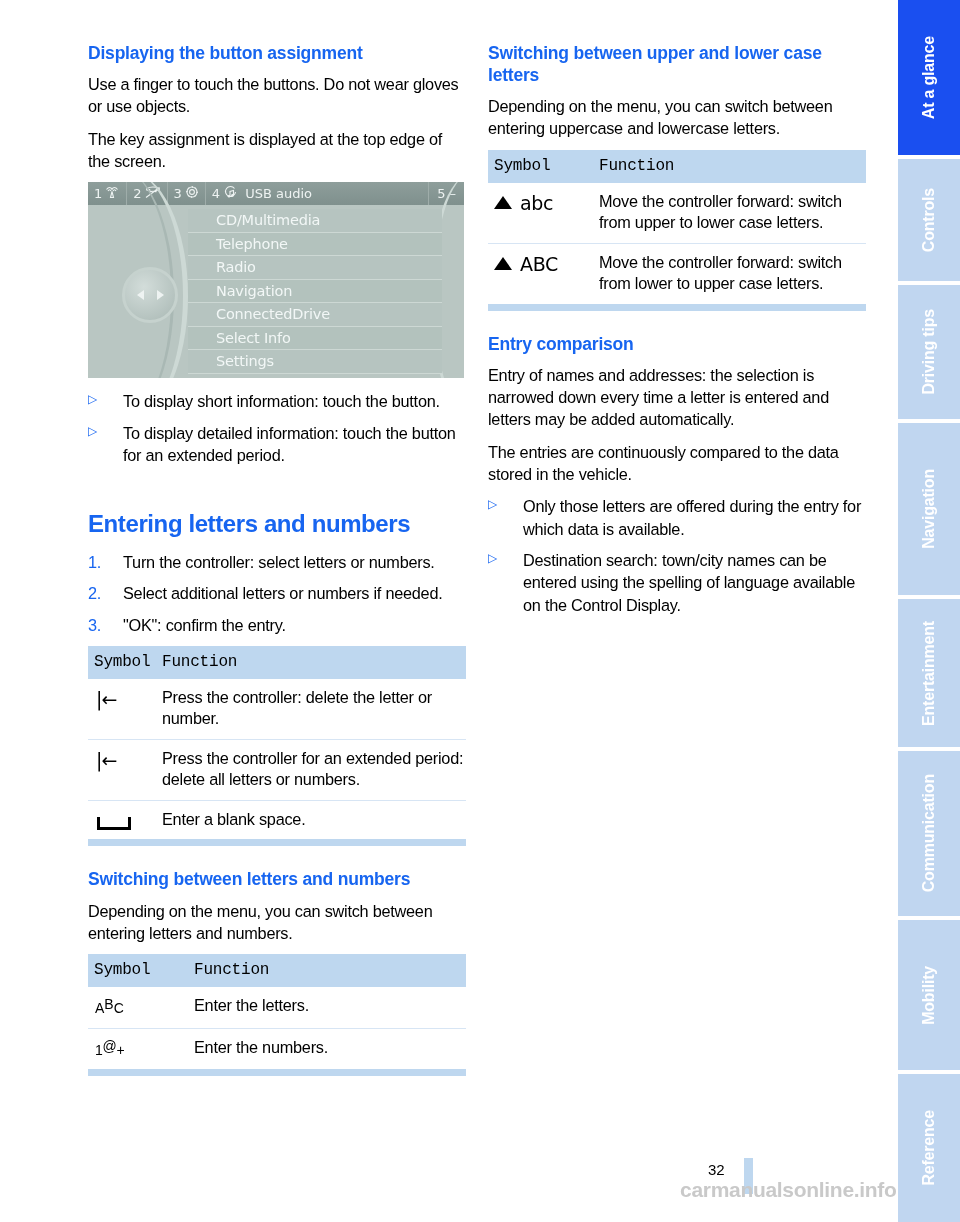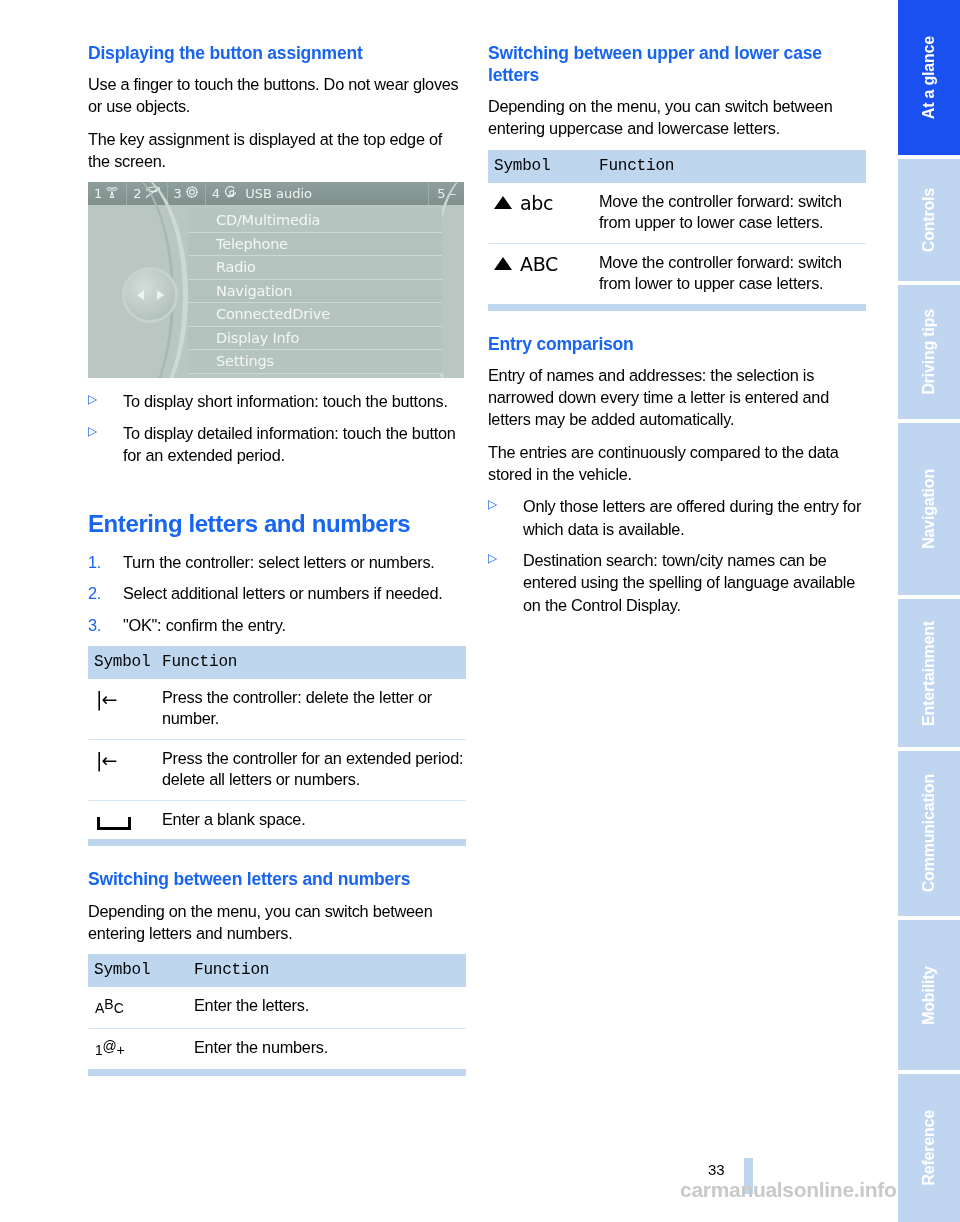--- a/index.html
+++ b/index.html
@@ -378,30 +378,30 @@
         <div class="knob">
           <span class="tl"></span>
           <span class="tr"></span>
         </div>
         <div class="idrive-rows">
           <div class="row">CD/Multimedia</div>
           <div class="row">Telephone</div>
           <div class="row">Radio</div>
           <div class="row">Navigation</div>
           <div class="row">ConnectedDrive</div>
-          <div class="row">Display Info</div>
+          <div class="row">Select Info</div>
           <div class="row">Settings</div>
         </div>
       </div>
     </div>
 
     <ul class="bul">
       <li>
         <span class="marker">▷</span>
-        <span>To display short information: touch the buttons.</span>
+        <span>To display short information: touch the button.</span>
       </li>
       <li>
         <span class="marker">▷</span>
         <span>To display detailed information: touch the button for an extended period.</span>
       </li>
     </ul>
 
     <div class="spacer-lg"></div>
 
     <h1 class="bigsec">Entering letters and numbers</h1>
@@ -557,17 +557,17 @@
     </div>
     <div class="tab" style="top:920px;height:150px;">
       <span>Mobility</span>
     </div>
     <div class="tab" style="top:1074px;height:148px;">
       <span>Reference</span>
     </div>
   </div>
 
   <div class="page-mark"></div>
-  <div class="page-number">33</div>
+  <div class="page-number">32</div>
   <div class="edition">Online Edition for Part no. 01 40 2 606 735 - 03 11 500</div>
   <div class="watermark">carmanualsonline.info</div>
 
 </div>
 
 </body></html>

